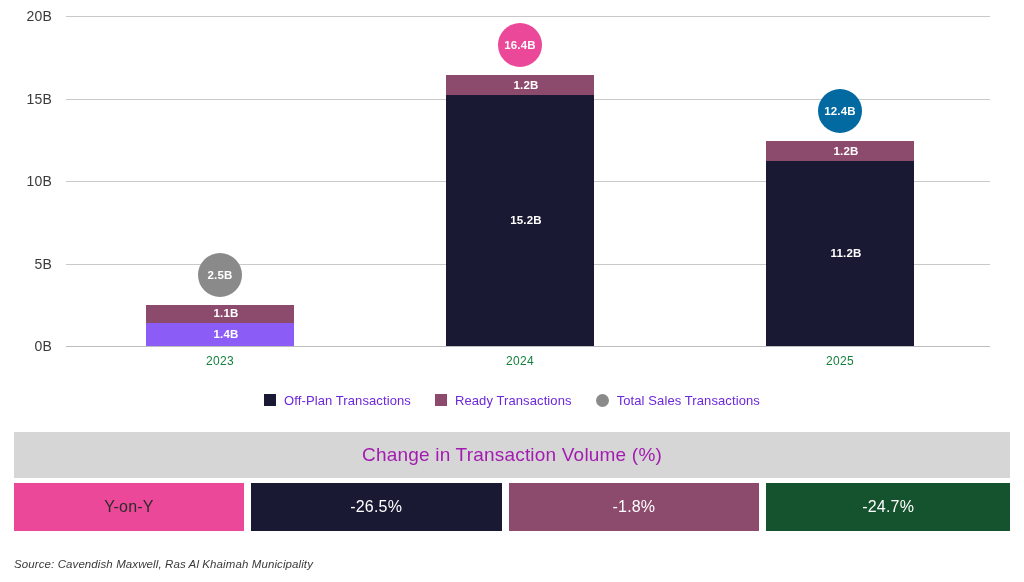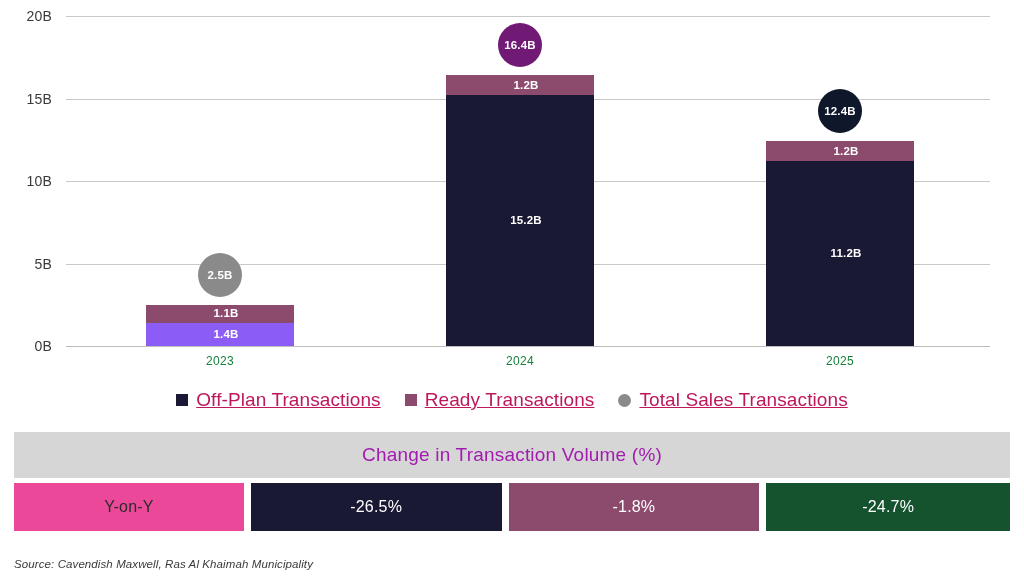--- a/index.html
+++ b/index.html
@@ -61,21 +61,21 @@
   }
 
   
   .legend {
     position: absolute; left: 0; top: 388px; width: 1024px; height: 24px;
     display: flex; align-items: center; justify-content: center; gap: 24px;
   }
   .legend-item { display: flex; align-items: center; gap: 8px; }
   .legend-swatch { width: 12px; height: 12px; }
   .legend-swatch.circle { border-radius: 50%; width: 13px; height: 13px; }
-  .legend-text { font-size: 19px; color: #be185d; letter-spacing: .1px; text-decoration: underline; }
+  .legend-text { font-size: 13px; color: #6d28d9; letter-spacing: .1px; }
 
   
   .table { position: absolute; left: 14px; top: 432px; width: 996px; }
   .table-header {
     width: 100%; height: 46px; background: #d6d6d6;
     display: flex; align-items: center; justify-content: center;
   }
   .table-header-text {
     font-size: 19px; color: #a21caf; letter-spacing: .2px;
   }
@@ -135,33 +135,33 @@
           </div>
           <div class="bar-group" style="left: 380px; width: 148px; bottom: 32px;">
             <div class="seg seg-ready" style="background: rgb(140, 74, 108); height: 19.8px;">
               <span class="seg-label">1.2B</span>
             </div>
             <div class="seg seg-offplan" style="background: rgb(25, 25, 51); height: 250.8px;">
               <span class="seg-label">15.2B</span>
             </div>
           </div>
           <div class="x-tick" style="position: absolute; left: 380px; width: 148px; top: 354px; text-align: center;">2024</div>
-          <div class="bubble" style="background: #701a75; width: 44px; height: 44px; left: 454px; top: 45.4px;">
+          <div class="bubble" style="background: #ec4899; width: 44px; height: 44px; left: 454px; top: 45.4px;">
             <span class="bubble-label">16.4B</span>
           </div>
           <div class="bar-group" style="left: 700px; width: 148px; bottom: 32px;">
             <div class="seg seg-ready" style="background: rgb(140, 74, 108); height: 19.8px;">
               <span class="seg-label">1.2B</span>
             </div>
             <div class="seg seg-offplan" style="background: rgb(25, 25, 51); height: 184.8px;">
               <span class="seg-label">11.2B</span>
             </div>
           </div>
           <div class="x-tick" style="position: absolute; left: 700px; width: 148px; top: 354px; text-align: center;">2025</div>
-          <div class="bubble" style="background: #0f172a; width: 44px; height: 44px; left: 774px; top: 111.4px;">
+          <div class="bubble" style="background: #0369a1; width: 44px; height: 44px; left: 774px; top: 111.4px;">
             <span class="bubble-label">12.4B</span>
           </div>
         </div>
     </div>
   </div>
 
   <div class="legend">
     <div class="legend-item">
       <span class="legend-swatch" id="sw0" style="background: rgb(25, 25, 51);"></span>
       <span class="legend-text">Off-Plan Transactions</span>

